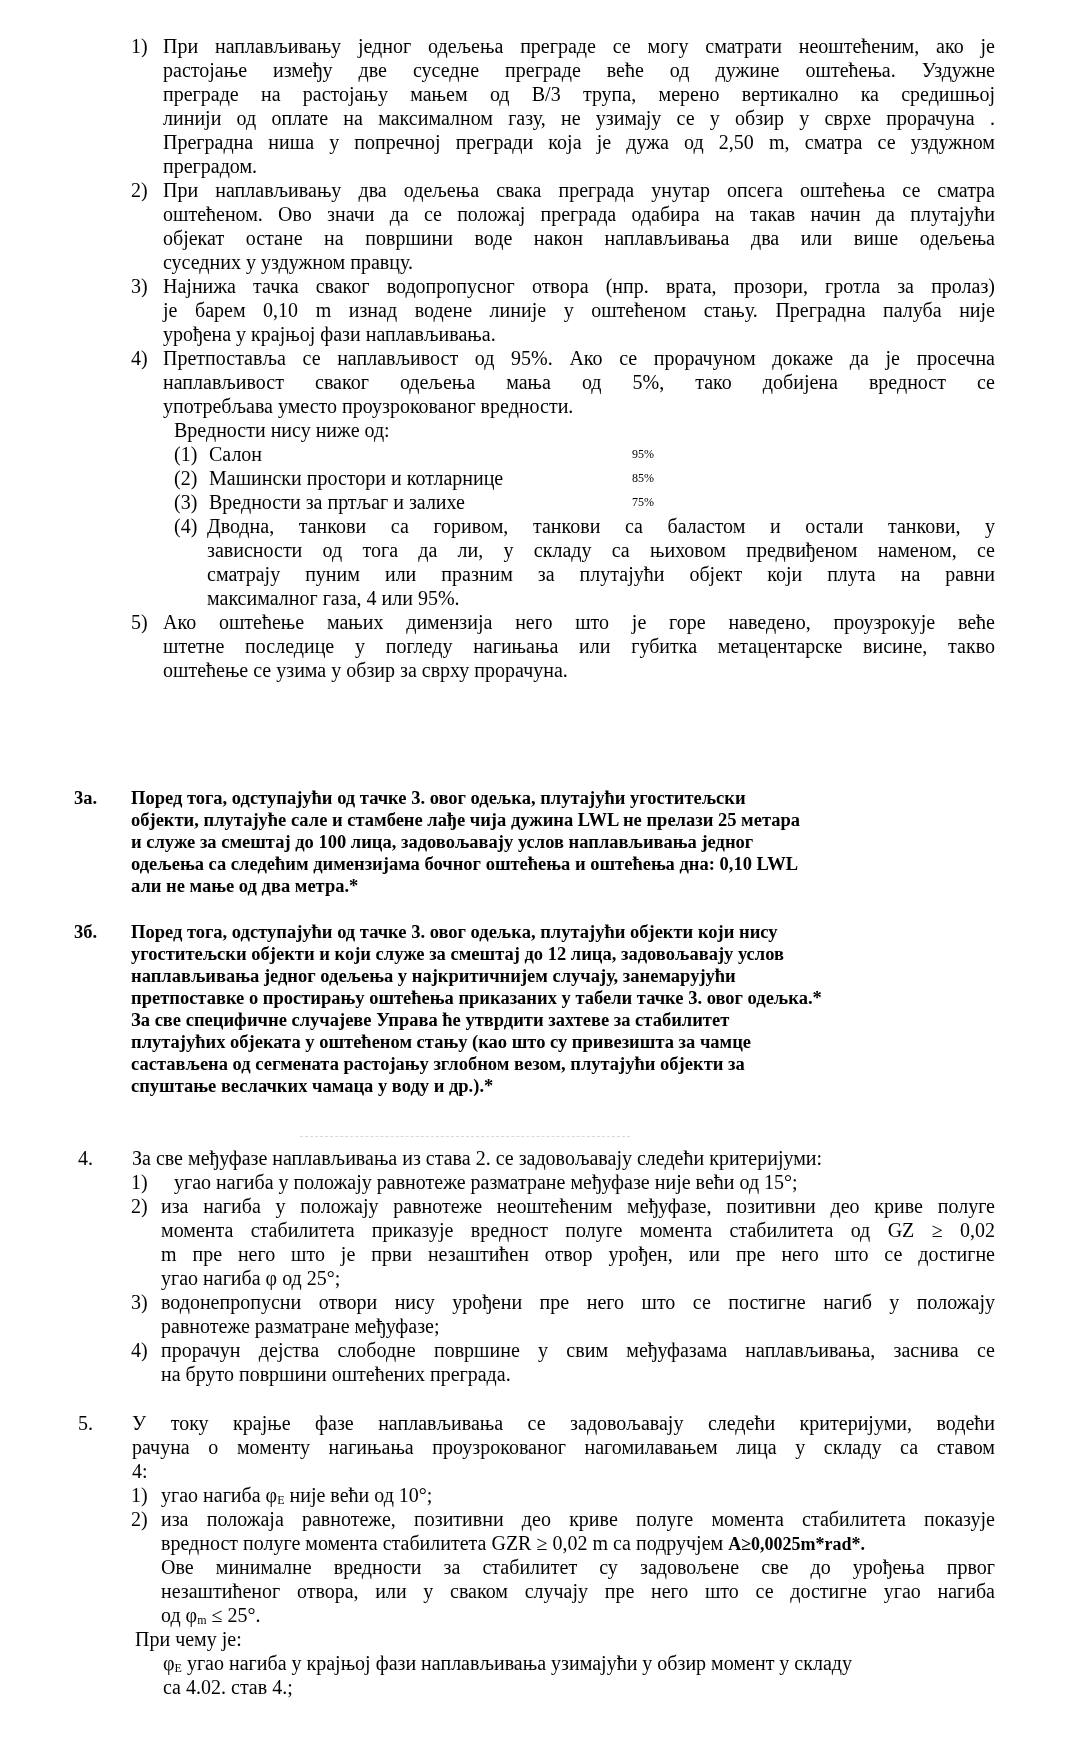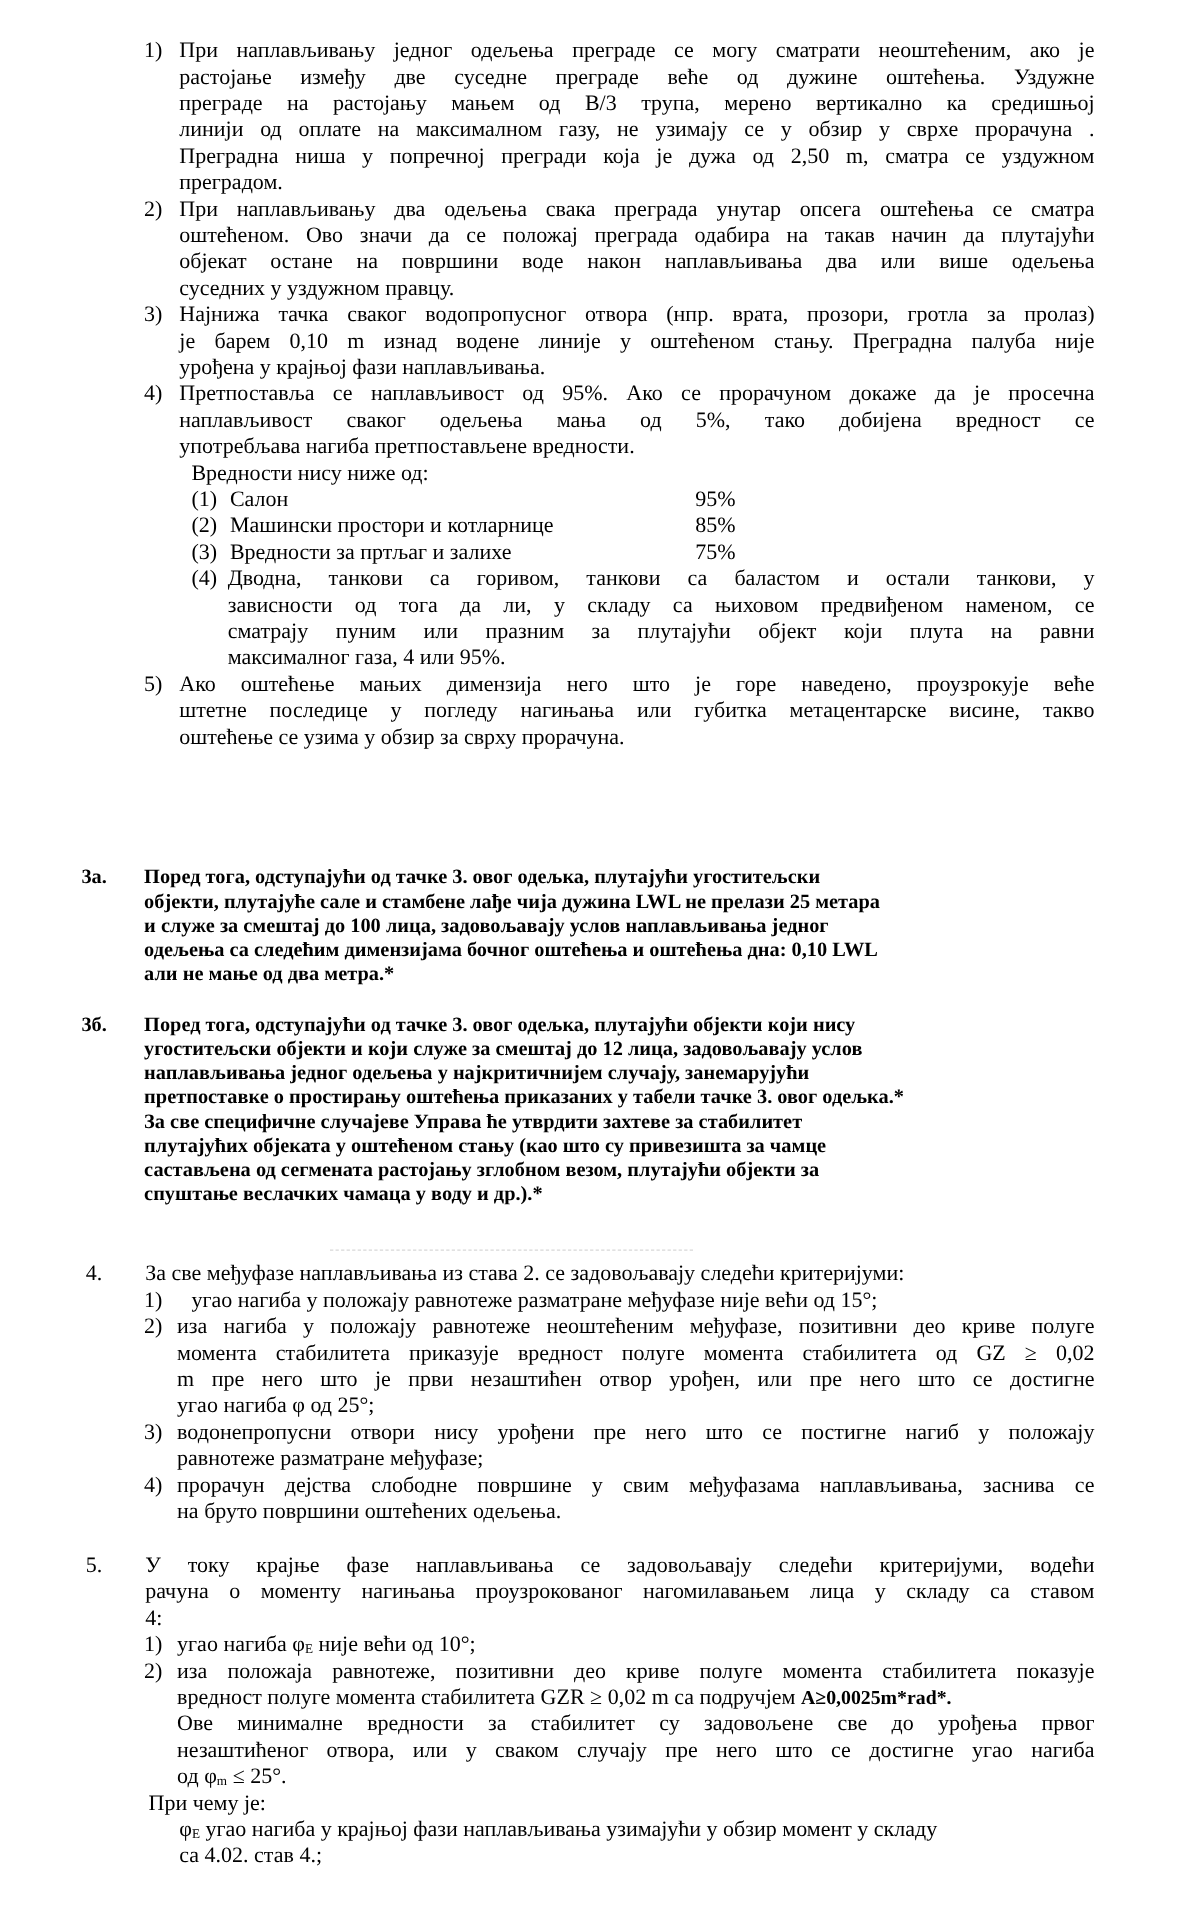--- a/index.html
+++ b/index.html
@@ -3,21 +3,21 @@
 <meta charset="utf-8">
 <style>
   html, body { margin: 0; padding: 0; background: #ffffff; }
   body { width: 1090px; height: 1752px; position: relative; overflow: hidden;
          font-family: "Liberation Serif", "DejaVu Serif", serif; color: #000; }
   .ln { position: absolute; white-space: nowrap; font-size: 20px; line-height: 24px; }
   .j { text-align: justify; text-align-last: justify; white-space: normal; }
   .num { position: absolute; font-size: 20px; line-height: 24px; white-space: nowrap; }
   .b { font-weight: bold; font-size: 18.5px; line-height: 22px; }
   .bnum { position: absolute; font-weight: bold; font-size: 18.5px; line-height: 22px; }
-  .pct { position: absolute; font-size: 20px; line-height: 24px; }
+  .pct { position: absolute; font-size: 12px; line-height: 24px; }
   sub.s { font-size: 12px; vertical-align: -2px; }
   .dots { position: absolute; left: 300px; top: 1136px; width: 330px; height: 2px;
           border-top: 1px dashed #d8d8d8; }
 </style>
 </head>
 <body>
 
 <span class="num" style="left:131px;top:34px">1)</span>
 <div class="ln j" style="left:163px;top:34px;width:832px">При наплављивању једног одељења преграде се могу сматрати неоштећеним, ако је</div>
 <div class="ln j" style="left:163px;top:58px;width:832px">растојање између две суседне преграде веће од дужине оштећења. Уздужне</div>
@@ -33,21 +33,21 @@
 <div class="ln" style="left:163px;top:250px">суседних у уздужном правцу.</div>
 
 <span class="num" style="left:131px;top:274px">3)</span>
 <div class="ln j" style="left:163px;top:274px;width:832px">Најнижа тачка сваког водопропусног отвора (нпр. врата, прозори, гротла за пролаз)</div>
 <div class="ln j" style="left:163px;top:298px;width:832px">је барем  0,10 m изнад водене линије у оштећеном стању. Преградна палуба није</div>
 <div class="ln" style="left:163px;top:322px">урођена у крајњој фази наплављивања.</div>
 
 <span class="num" style="left:131px;top:346px">4)</span>
 <div class="ln j" style="left:163px;top:346px;width:832px">Претпоставља се наплављивост од 95%. Ако се прорачуном докаже да је просечна</div>
 <div class="ln j" style="left:163px;top:370px;width:832px">наплављивост сваког одељења мања од 5%, тако добијена вредност се</div>
-<div class="ln" style="left:163px;top:394px">употребљава нагиба претпостављене вредности.</div>
+<div class="ln" style="left:163px;top:394px">употребљава уместо проузрокованог вредности.</div>
 <div class="ln" style="left:174px;top:418px">Вредности нису ниже од:</div>
 
 <span class="num" style="left:174px;top:442px">(1)</span>
 <div class="ln" style="left:209px;top:442px">Салон</div>
 <span class="pct" style="left:632px;top:442px">95%</span>
 
 <span class="num" style="left:174px;top:466px">(2)</span>
 <div class="ln" style="left:209px;top:466px">Машински простори и котларнице</div>
 <span class="pct" style="left:632px;top:466px">85%</span>
 
@@ -96,21 +96,21 @@
 <div class="ln j" style="left:161px;top:1218px;width:834px">момента стабилитета приказује вредност полуге момента стабилитета од GZ ≥ 0,02</div>
 <div class="ln j" style="left:161px;top:1242px;width:834px">m пре него што је први незаштићен отвор урођен, или пре него што се достигне</div>
 <div class="ln" style="left:161px;top:1266px">угао нагиба  φ од 25°;</div>
 
 <span class="num" style="left:131px;top:1290px">3)</span>
 <div class="ln j" style="left:161px;top:1290px;width:834px">водонепропусни отвори нису урођени пре него што се постигне нагиб у положају</div>
 <div class="ln" style="left:161px;top:1314px">равнотеже разматране међуфазе;</div>
 
 <span class="num" style="left:131px;top:1338px">4)</span>
 <div class="ln j" style="left:161px;top:1338px;width:834px">прорачун дејства слободне површине у свим међуфазама наплављивања, заснива се</div>
-<div class="ln" style="left:161px;top:1362px">на бруто површини оштећених одељења.</div>
+<div class="ln" style="left:161px;top:1362px">на бруто површини оштећених преграда.</div>
 
 <span class="num" style="left:78px;top:1411px">5.</span>
 <div class="ln j" style="left:132px;top:1411px;width:863px">У току крајње фазе наплављивања се задовољавају следећи критеријуми, водећи</div>
 <div class="ln j" style="left:132px;top:1435px;width:863px">рачуна о моменту нагињања проузрокованог нагомилавањем лица у складу са ставом</div>
 <div class="ln" style="left:132px;top:1459px">4:</div>
 
 <span class="num" style="left:131px;top:1483px">1)</span>
 <div class="ln" style="left:161px;top:1483px"><span>угао нагиба φ</span><sub class="s">E</sub><span> није већи од 10°;</span></div>
 
 <span class="num" style="left:131px;top:1507px">2)</span>

